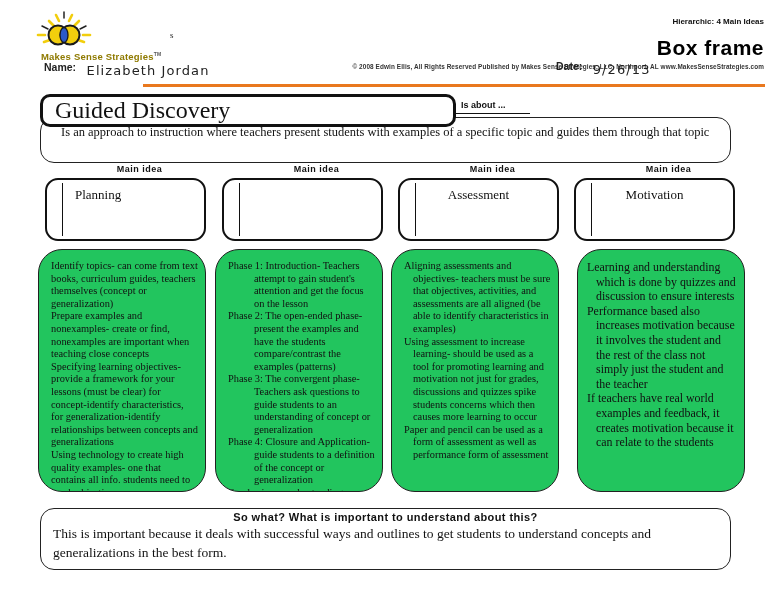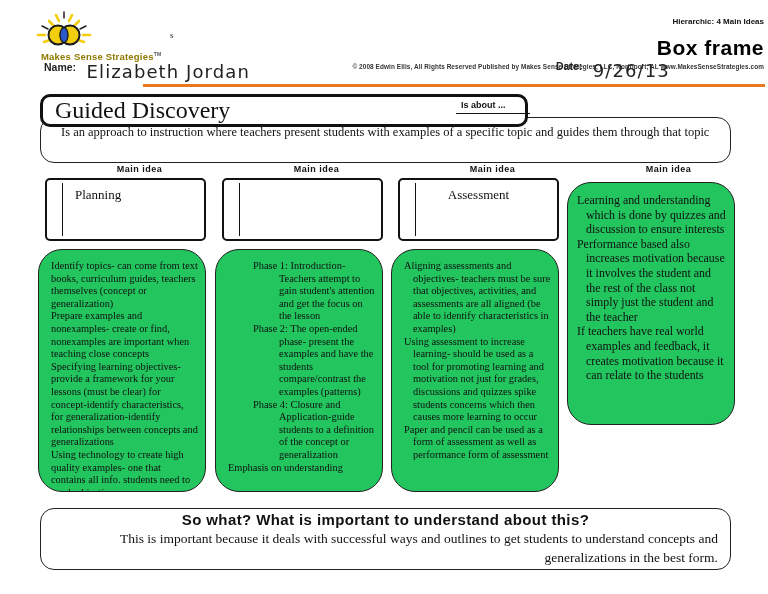--- a/index.html
+++ b/index.html
@@ -9,66 +9,66 @@
   
   .logo{position:absolute;left:36px;top:11px;}
   .brand{position:absolute;left:41px;top:51px;font-weight:bold;font-size:9.5px;
          color:#8F7A00;letter-spacing:.2px;}
   .brand sup{font-size:5px;color:#555;}
   .stray-s{position:absolute;left:170px;top:30px;font-family:"Liberation Serif",serif;
            font-size:9px;color:#222;}
   .name-row{position:absolute;left:44px;top:61px;}
   .date-row{position:absolute;left:556px;top:60px;}
   .field-label{font-size:10.5px;color:#222;font-weight:bold;vertical-align:top;}
-  .hand{font-family:"DejaVu Sans",sans-serif;font-size:18px;color:#222;
+  .hand{font-family:"DejaVu Sans",sans-serif;font-size:13px;color:#222;
         letter-spacing:1.1px;margin-left:6px;}
   .right-head{position:absolute;right:4px;top:17px;text-align:right;}
   .hierarchic{font-size:8px;font-weight:bold;color:#111;}
   .template-name{font-size:21px;font-weight:bold;letter-spacing:.5px;margin-top:10px;color:#000;}
   .copyright{font-size:6.4px;font-weight:bold;color:#333;margin-top:3px;letter-spacing:.1px;}
   .divider{position:absolute;left:143px;top:84px;width:622px;height:3px;background:#E9781E;}
 
   
   .desc-box{position:absolute;left:40px;top:117px;width:691px;height:46px;box-sizing:border-box;
             border:1.6px solid #222;border-radius:14px;z-index:1;background:#fff;
             font-family:"Liberation Serif",serif;font-size:12.5px;padding:7px 10px 0 20px;}
-  .title-box{position:absolute;left:40px;top:94px;width:488px;height:33px;box-sizing:border-box;
+  .title-box{position:absolute;left:40px;top:94px;width:416px;height:33px;box-sizing:border-box;
              border:3px solid #111;border-radius:10px;background:#fff;z-index:2;}
   .title-box .t{font-family:"Liberation Serif",serif;font-size:24px;line-height:27px;
                 padding-left:12px;display:block;}
   .is-about{position:absolute;left:461px;top:100px;font-size:9px;font-weight:bold;z-index:2;}
   .is-about-line{position:absolute;left:456px;top:113px;width:74px;height:0;
                  border-top:1.5px solid #111;z-index:2;}
 
   
   .col{position:absolute;top:164px;width:203px;}
   .mi-label{width:100%;text-align:center;font-size:9px;font-weight:bold;
             letter-spacing:.5px;margin-bottom:4px;}
   .mi-box{position:relative;margin-left:7px;width:161px;height:63px;box-sizing:border-box;
-          border:2.5px solid #111;border-radius:5px;background:#fff;}
+          border:2.5px solid #111;border-radius:13px;background:#fff;}
   .mi-vline{position:absolute;left:15px;top:3px;bottom:3px;width:0;border-left:1.5px solid #111;}
   .mi-title{font-family:"Liberation Serif",serif;font-size:13px;padding-top:7px;}
   .mi-title.center{text-align:center;}
   .mi-title.left{text-align:left;padding-left:28px;}
   .detail-box{margin-top:8px;width:168px;height:243px;box-sizing:border-box;
               border:1.6px solid #222;border-radius:24px;background:#22c55e;
               padding:10px 7px 4px 12px;font-family:"Liberation Serif",serif;
               font-size:10.4px;line-height:12.6px;color:#111;overflow:hidden;}
-  .detail-box.big{font-size:11.9px;line-height:14.6px;padding-left:9px;}
+  .detail-box.big{font-size:11.9px;line-height:14.6px;padding-left:9px;margin-left:10px;}
   .detail-box p{margin:0;}
-  p.hang-lg{padding-left:26px;text-indent:-26px;margin-left:25px;}
+  p.hang-lg{padding-left:26px;text-indent:-26px;}
   p.hang-sm{padding-left:9px;text-indent:-9px;}
 
   
   .sowhat{position:absolute;left:40px;top:508px;width:691px;height:62px;box-sizing:border-box;
           border:1.6px solid #222;border-radius:14px;background:#fff;}
-  .sowhat-label{text-align:center;font-size:15px;font-weight:bold;letter-spacing:.4px;
+  .sowhat-label{text-align:center;font-size:11px;font-weight:bold;letter-spacing:.4px;
                 padding-top:2px;}
   .sowhat-text{font-family:"Liberation Serif",serif;font-size:13.5px;line-height:19px;
-               padding:1px 12px 0 12px;text-align:right;}
+               padding:1px 12px 0 12px;}
 </style>
 </head>
 <body>
 
 <div class="page">
 
   <svg class="logo" width="62" height="40" viewBox="0 0 62 40">
     <g stroke="#F2CE0D" stroke-width="2.6" stroke-linecap="round">
       <line x1="9" y1="24" x2="2" y2="24"></line>
       <line x1="47" y1="24" x2="54" y2="24"></line>
@@ -136,40 +136,45 @@
   </div>
 
   <div class="col" style="left:215px">
     <div class="mi-label">Main idea</div>
     <div class="mi-box">
       <span class="mi-vline"></span>
     </div>
     <div class="detail-box">
       <p class="hang-lg">Phase 1: Introduction- Teachers attempt to gain student's attention and get the focus on the lesson</p>
       <p class="hang-lg">Phase 2: The open-ended phase- present the examples and have the students compare/contrast the examples (patterns)</p>
+      <p class="hang-lg">Phase 3: The convergent phase- Teachers ask questions to guide students to an understanding of concept or generalization</p>
       <p class="hang-lg">Phase 4: Closure and Application-guide students to a definition of the concept or generalization</p>
       <p>Emphasis on understanding</p>
     </div>
   </div>
 
   <div class="col" style="left:391px">
     <div class="mi-label">Main idea</div>
     <div class="mi-box">
       <span class="mi-vline"></span>
       <div class="mi-title center">Assessment</div>
     </div>
     <div class="detail-box">
       <p class="hang-sm">Aligning assessments and objectives- teachers must be sure that objectives, activities, and assessments are all aligned (be able to identify characteristics in examples)</p>
       <p class="hang-sm">Using assessment to increase learning- should be used as a tool for promoting learning and motivation not just for grades, discussions and quizzes spike students concerns which then causes more learning to occur</p>
       <p class="hang-sm">Paper and pencil can be used as a form of assessment as well as performance form of assessment</p>
     </div>
   </div>
 
   <div class="col" style="left:567px">
     <div class="mi-label">Main idea</div>
+    <div class="mi-box">
+      <span class="mi-vline"></span>
+      <div class="mi-title center">Motivation</div>
+    </div>
     <div class="detail-box big">
       <p class="hang-sm">Learning and understanding which is done by quizzes and discussion to ensure interests</p>
       <p class="hang-sm">Performance based also increases motivation because it involves the student and the rest of the class not simply just the student and the teacher</p>
       <p class="hang-sm">If teachers have real world examples and feedback, it creates motivation because it can relate to the students</p>
     </div>
   </div>
 
   <div class="sowhat">
     <div class="sowhat-label">So what? What is important to understand about this?</div>
     <div class="sowhat-text">This is important because it deals with successful ways and outlines to get students to understand concepts and generalizations in the best form.</div>

